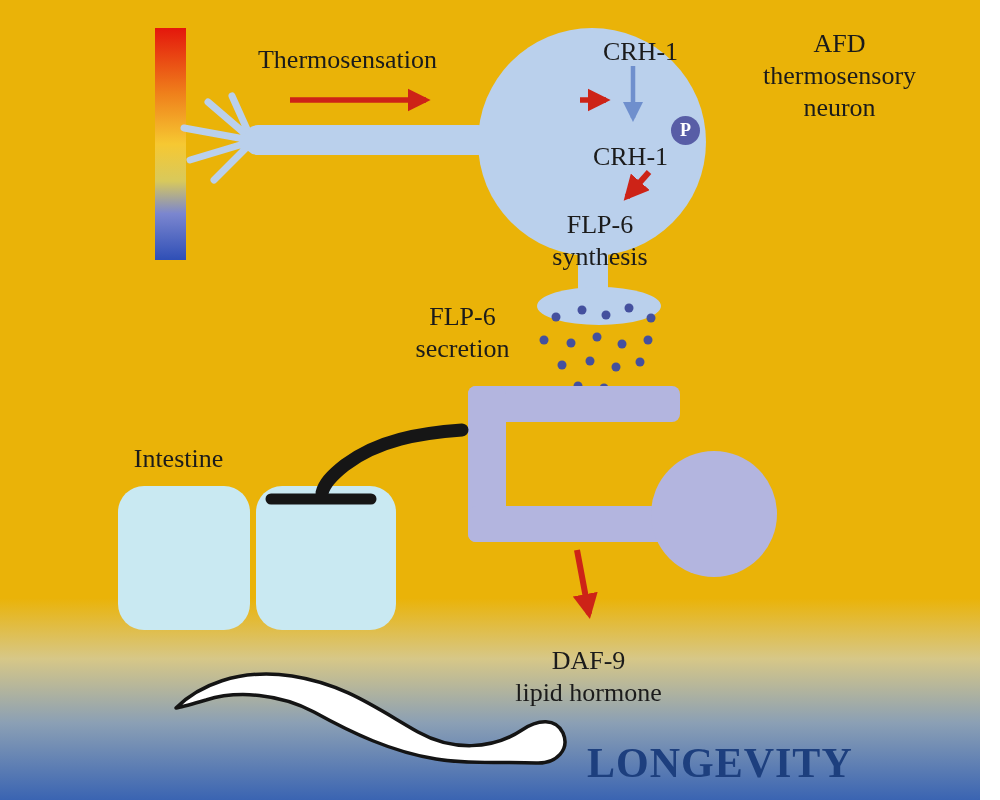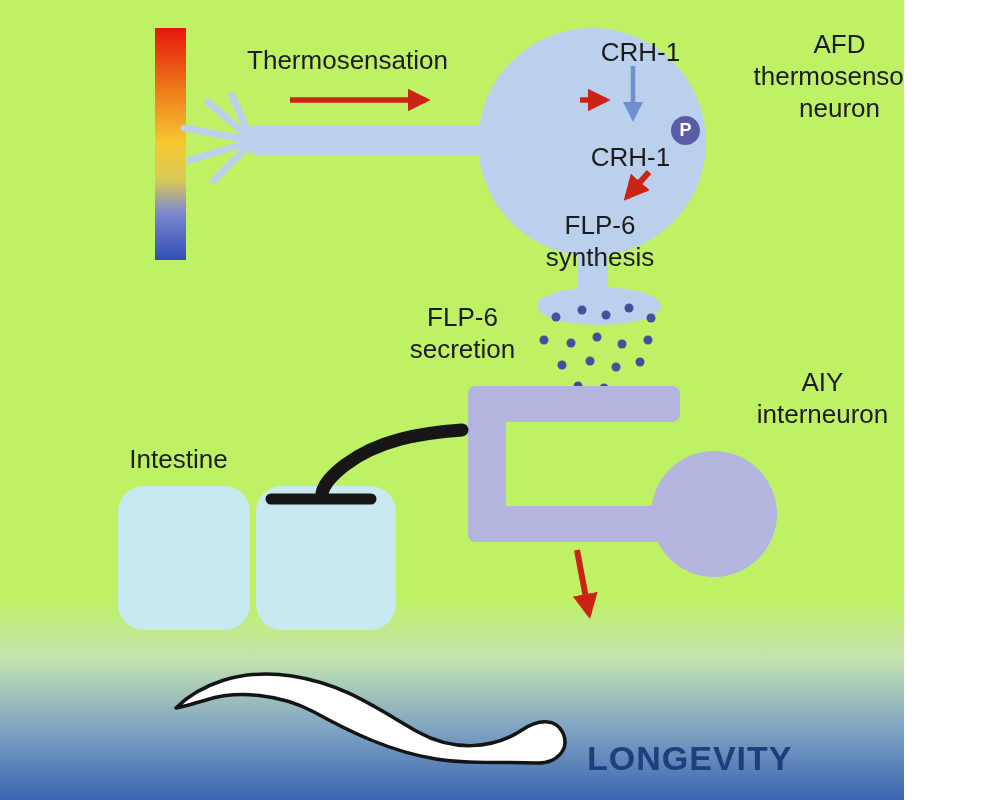--- a/index.html
+++ b/index.html
@@ -1,22 +1,23 @@
 <!DOCTYPE html>
 <html><head>
 <meta charset="utf-8">
 <style>
   * { margin: 0; padding: 0; box-sizing: border-box; }
   html, body { background: #ffffff; font-family: "Liberation Sans", sans-serif; }
   .canvas {
     position: relative;
-    width: 904px;
+    width: 980px;
     height: 800px;
-    background: #bef264;
+    background: #eab308;
     overflow: hidden;
+    font-family: Liberation Serif, serif;
   }
   .ocean {
     position: absolute;
     left: 0; top: 598px;
     width: 1000px; height: 202px;
     background: linear-gradient(180deg,
       rgba(255,255,255,0) 0%,
       rgba(199,216,240,0.55) 30%,
       rgba(122,156,211,0.85) 62%,
       #3a64b2 100%);
@@ -37,21 +38,21 @@
     border-radius: 50%;
     background: #585da6;
     color: #ffffff;
     font-size: 18px;
     font-weight: bold;
     display: flex;
     align-items: center;
     justify-content: center;
   }
   .longevity {
-    font-size: 34px;
+    font-size: 42px;
     font-weight: bold;
     letter-spacing: 1px;
     color: #1d3f7e;
     text-align: left;
   }
 </style>
 </head>
 <body>
 
 <div class="canvas">
@@ -153,22 +154,22 @@
   <div class="label" style="left:568px; top:141px; width:125px;">CRH-1</div>
 
   <div class="p-badge">P</div>
 
   <div class="label" style="left:505px; top:209px; width:190px;">FLP-6
 synthesis</div>
 
   <div class="label" style="left:375px; top:301px; width:175px;">FLP-6
 secretion</div>
 
-  <div class="label" style="left:710px; top:366px; width:225px;">AIY
-interneuron</div>
 
   <div class="label" style="left:96px; top:443px; width:165px;text-align:center;">Intestine</div>
 
 
+  <div class="label" style="left:476px; top:645px; width:225px;">DAF-9
+lipid hormone</div>
 
   <div class="label longevity" style="left:587px; top:737px; width:260px;">LONGEVITY</div>
 
 </div>
 
 </body></html>

